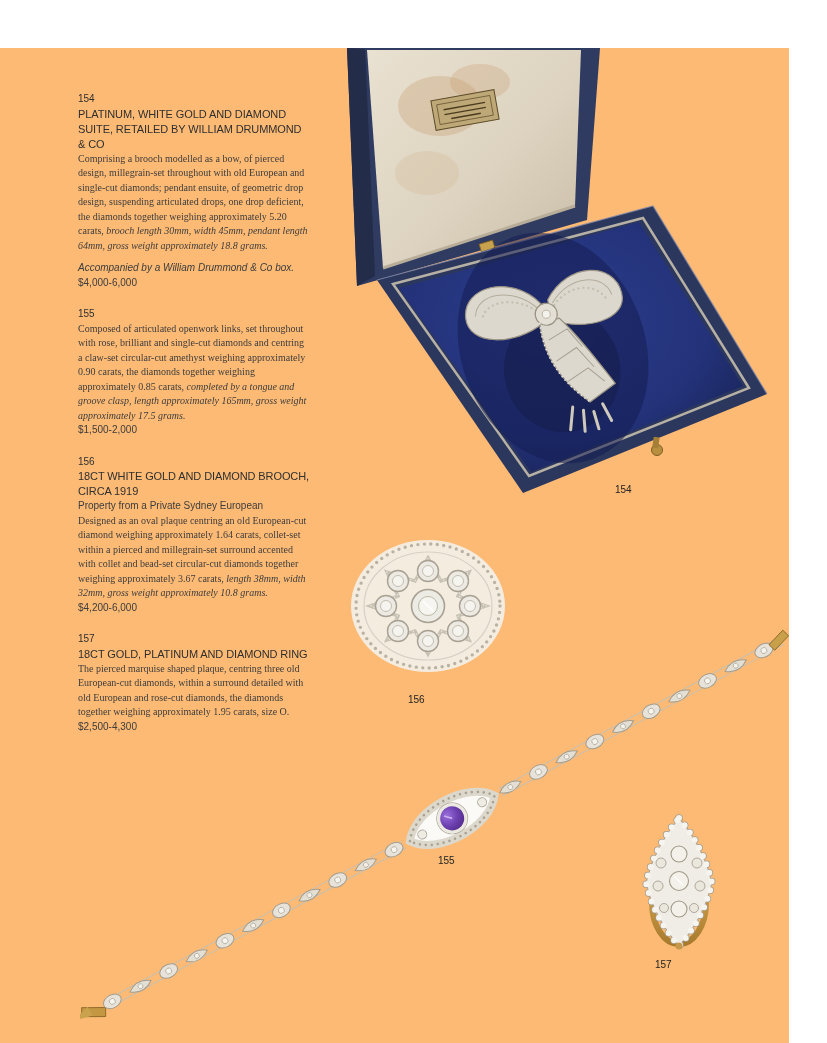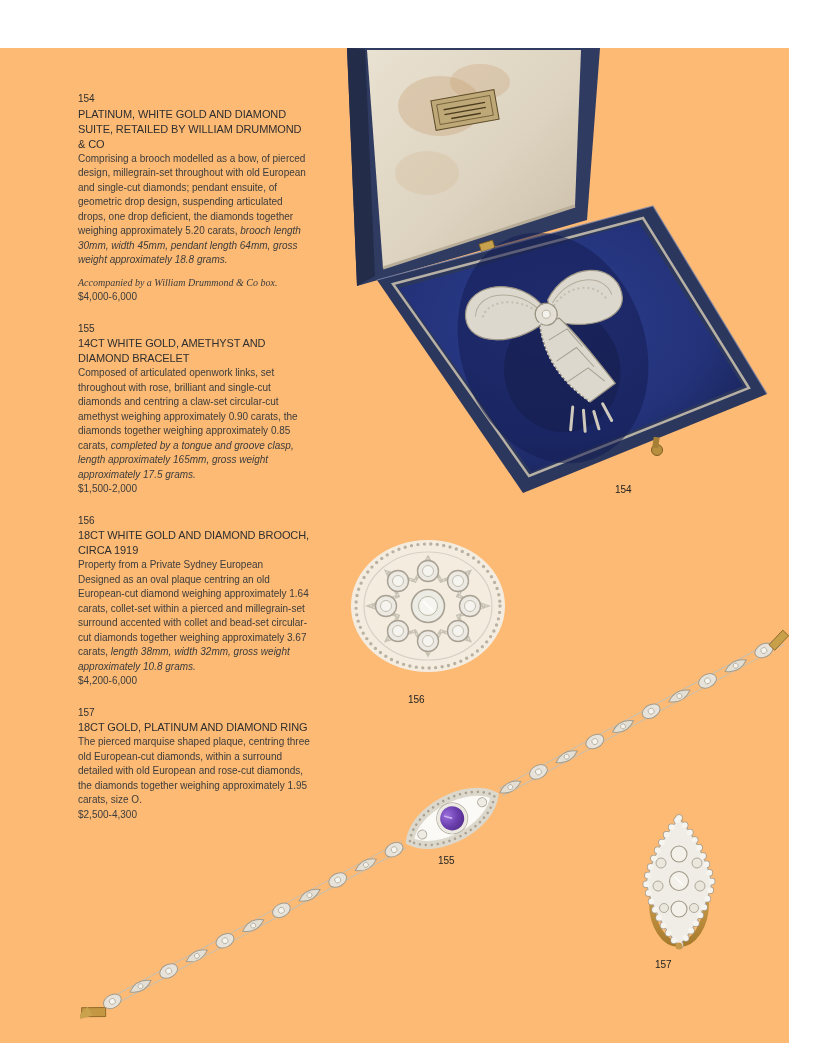--- a/index.html
+++ b/index.html
@@ -2,23 +2,23 @@
 <html><head>
 <meta charset="utf-8">
 <style>
   html,body{margin:0;padding:0;background:#ffffff;}
   .page{position:relative;width:789px;height:1043px;background:#fdba74;overflow:hidden;
         font-family:"Liberation Sans",sans-serif;color:#3c3c3c;margin-top:48px;}
   .col{position:absolute;left:78px;top:44px;width:232px;font-size:10px;line-height:14.5px;}
   .lot{margin:0 0 17px 0;}
   .lot-number{color:#2f2f2f;}
   .lot-title{font-size:11px;letter-spacing:-0.1px;color:#2f2f2f;line-height:15px;}
-  .lot-body{margin:0;}
+  .lot-body{margin:0;font-family:Liberation Serif, serif;}
   .it{font-style:italic;}
-  .lot-note{margin-top:8px;font-family:Liberation Serif, serif;}
+  .lot-note{margin-top:8px;}
   .cap{position:absolute;font-size:10px;color:#222;}
   .pageno{position:absolute;left:752px;top:999px;font-size:13px;color:#333;}
   .fig{position:absolute;}
   svg{display:block;}
 </style>
 </head>
 <body>
 
 <div class="page">
 
@@ -27,21 +27,20 @@
     <div class="lot">
       <div class="lot-number">154</div>
       <div class="lot-title">PLATINUM, WHITE GOLD AND DIAMOND SUITE, RETAILED BY WILLIAM DRUMMOND &amp; CO</div>
       <p class="lot-body"><span>Comprising a brooch modelled as a bow, of pierced design, millegrain-set throughout with old European and single-cut diamonds; pendant ensuite, of geometric drop design, suspending articulated drops, one drop deficient, the diamonds together weighing approximately 5.20 carats, </span><span class="it">brooch length 30mm, width 45mm, pendant length 64mm, gross weight approximately 18.8 grams.</span></p>
       <div class="lot-note it">Accompanied by a William Drummond &amp; Co box.</div>
       <div class="lot-estimate">$4,000-6,000</div>
     </div>
 
     <div class="lot">
       <div class="lot-number">155</div>
-      <div class="lot-title">14CT WHITE GOLD, AMETHYST AND DIAMOND BRACELET</div>
       <p class="lot-body"><span>Composed of articulated openwork links, set throughout with rose, brilliant and single-cut diamonds and centring a claw-set circular-cut amethyst weighing approximately 0.90 carats, the diamonds together weighing approximately 0.85 carats, </span><span class="it">completed by a tongue and groove clasp, length approximately 165mm, gross weight approximately 17.5 grams.</span></p>
       <div class="lot-estimate">$1,500-2,000</div>
     </div>
 
     <div class="lot">
       <div class="lot-number">156</div>
       <div class="lot-title">18CT WHITE GOLD AND DIAMOND BROOCH, CIRCA 1919</div>
       <div>Property from a Private Sydney European</div>
       <p class="lot-body"><span>Designed as an oval plaque centring an old European-cut diamond weighing approximately 1.64 carats, collet-set within a pierced and millegrain-set surround accented with collet and bead-set circular-cut diamonds together weighing approximately 3.67 carats, </span><span class="it">length 38mm, width 32mm, gross weight approximately 10.8 grams.</span></p>
       <div class="lot-estimate">$4,200-6,000</div>

